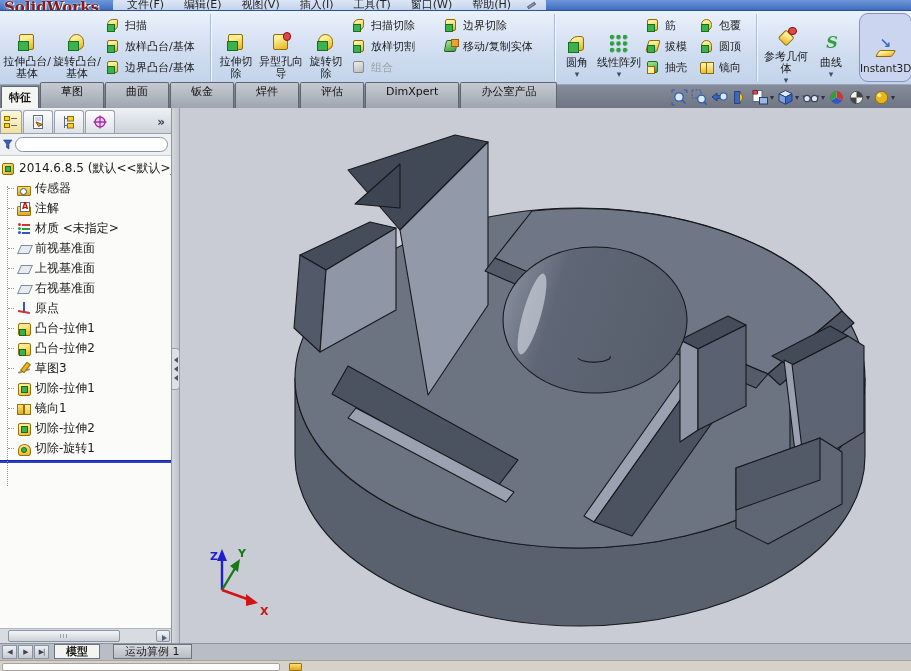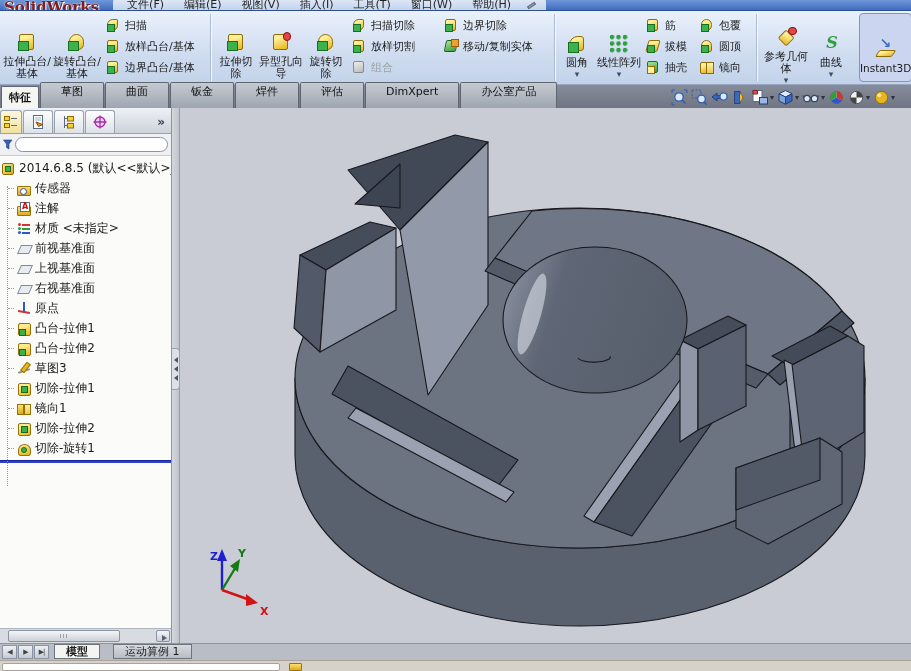--- a/index.html
+++ b/index.html
@@ -21,21 +21,21 @@
           display:flex;align-items:stretch;overflow:hidden;padding-left:1px}
   .rgroup{display:flex;align-items:stretch;padding:1px 1px}
   .rsep{width:3px;margin:3px 1px;border-left:1px solid #aebdd4;border-right:1px solid #f4f8fd}
   .bigbtn{display:flex;flex-direction:column;align-items:center;justify-content:center;
           padding-top:16px;border:1px solid transparent;border-radius:3px;cursor:default}
   .bigbtn .blabel{text-align:center;line-height:12px;margin-top:2px;white-space:normal;font-size:11px}
   .bigbtn .drop{font-size:9px;color:#44506a;line-height:8px;margin-top:1px}
   .rowcol{display:flex;flex-direction:column;justify-content:flex-start;padding-top:3px}
   .rowbtn{display:flex;align-items:center;gap:4px;height:21px;padding:0 3px;white-space:nowrap;border-radius:2px}
   .rowbtn.disabled{color:#9aa0a8}
-  .i3d{background:#ccd5f0;border:1px solid #8492c4;border-radius:4px;margin:2px 8px;width:56px}
+  .i3d{background:#ccd5f0;border:1px solid #8492c4;border-radius:9px;margin:2px 8px;width:56px}
   .i3d .blabel{font-size:10.5px}
 
   
   .ricon{position:relative;display:inline-block;flex:0 0 auto}
   .ricon-lg{width:22px;height:22px}
   .ricon-sm{width:16px;height:16px}
   .ricon::before{content:"";position:absolute;left:12%;top:12%;right:16%;bottom:16%;
      background:linear-gradient(160deg,#ffef96 25%,#e6b41c);border:1px solid #8f6c06;border-radius:2px}
   .ricon::after{content:"";position:absolute;width:38%;height:38%;left:10%;bottom:10%;
      background:#3cb14d;border:1px solid #17701f}

